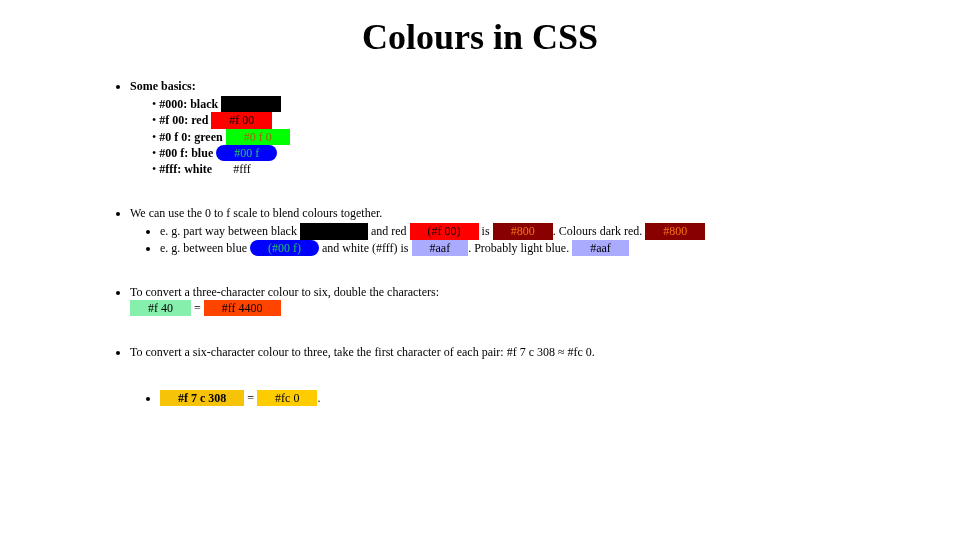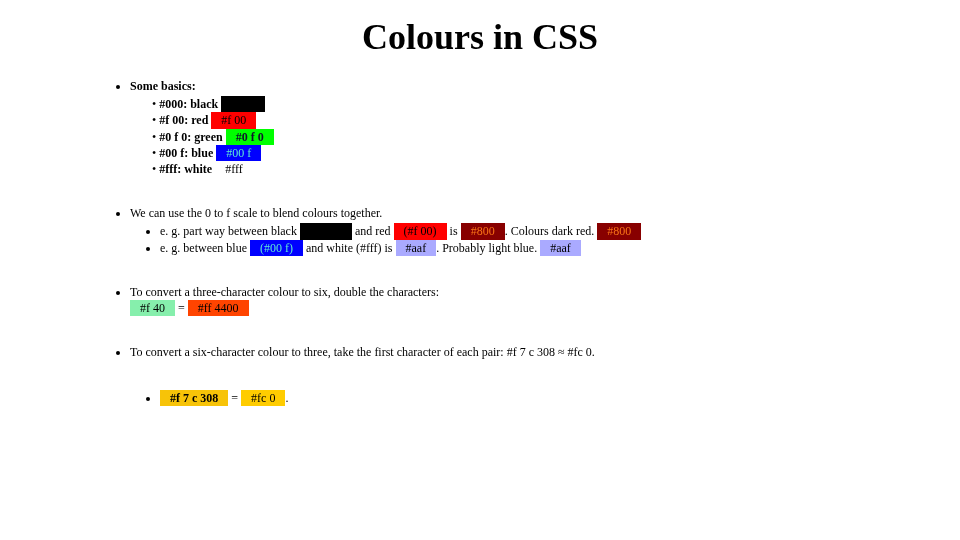--- a/index.html
+++ b/index.html
@@ -42,27 +42,27 @@
   .no-bullets {
     list-style: none;
     padding-left: 22px;
     margin: 2px 0 0 0;
   }
   .no-bullets li::before {
     content: "• ";
   }
   .sw {
     display: inline-block;
-    padding: 0 10px;
+    padding: 0 18px;
   }
   .bold { font-weight: bold; }
   .sw-000 { background: #000; color: #000; }
   .sw-f00 { background: #f00; color: #000; }
-  .sw-0f0 { background: #0f0; color: #0f172a; font-weight: bold; }
-  .sw-00f { background: #00f; color: #5eead4; }
+  .sw-0f0 { background: #0f0; color: #a16207; }
+  .sw-00f { background: #00f; color: #22c55e; border-radius: 8px; }
   .sw-fff { background: #fff; color: #000; }
   .sw-800 { background: #800; color: #f97316; }
   .sw-aaf { background: #aaf; color: #000; }
   .sw-f40 { background: #86efac; color: #000; }
   .sw-ff4400 { background: #ff4400; color: #000; }
   .sw-f7c308 { background: #f7c308; color: #000; font-weight: bold; }
   .sw-fc0 { background: #fc0; color: #000; margin-top: 28px; }
 </style>
 </head>
 <body>

